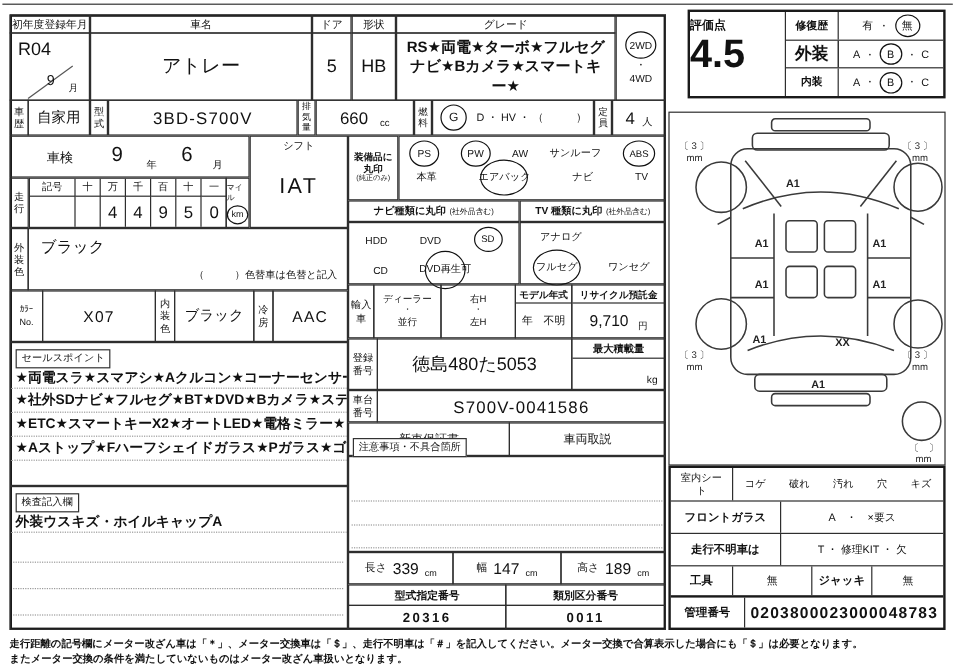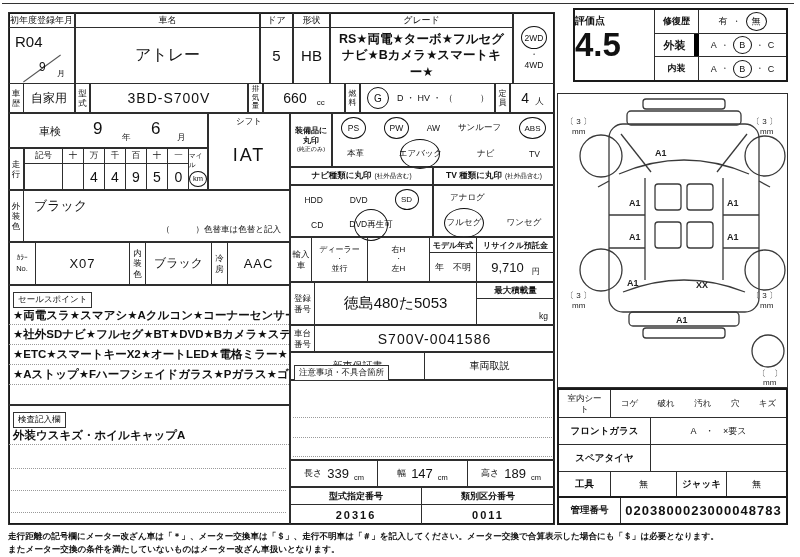--- a/index.html
+++ b/index.html
@@ -118,21 +118,21 @@
   <span style="font-size:6px">(純正のみ)</span>
 </div>
 <div class="abs b" style="left:332px;top:113px;width:223px;height:54px">
   <div style="display:flex;align-items:center;justify-content:space-between;height:28px;padding:0 8px">
     <span class="circ" style="width:25px;height:22px;font-size:8.5px">PS</span>
     <span class="circ" style="width:25px;height:22px;font-size:8.5px">PW</span>
     <span style="font-size:8.5px">AW</span>
     <span style="font-size:8.5px">サンルーフ</span>
     <span class="circ" style="width:27px;height:22px;font-size:8px">ABS</span>
   </div>
-  <div style="display:flex;align-items:center;justify-content:space-between;height:24px;padding:0 14px">
+  <div style="display:flex;align-items:flex-start;justify-content:space-between;height:24px;padding:0 14px">
     <span style="font-size:8.5px">本革</span>
     <span class="ringwrap" style="font-size:8.5px">エアバック</span>
     <span style="font-size:8.5px">ナビ</span>
     <span style="font-size:8.5px">TV</span>
   </div>
 </div>
 
 <div class="abs b cell" style="left:290px;top:167px;width:143px;height:18px;gap:3px">
   <span style="font-size:8.5px;font-weight:bold">ナビ種類に丸印</span>
   <span style="font-size:6.5px">(社外品含む)</span>
@@ -279,21 +279,21 @@
   <div class="abs" style="left:80px;top:0;width:131px;height:70px">
     <div style="display:flex;height:24px;border-bottom:1px solid #2e2e2e">
       <div class="cell" style="width:44px;font-size:9px;font-weight:bold;border-right:1px solid #2e2e2e">修復歴</div>
       <div class="cell" style="flex:1;gap:5px">
         <span style="font-size:9px">有</span>
         <span style="font-size:8px">・</span>
         <span class="circ" style="width:21px;height:19px;font-size:9px">無</span>
       </div>
     </div>
     <div style="display:flex;height:23px;border-bottom:1px solid #2e2e2e">
-      <div class="cell" style="width:44px;font-size:11px;font-weight:bold;border-right:5px solid #000000">外装</div>
+      <div class="cell" style="width:44px;font-size:14px;font-weight:bold;border-right:1px solid #000000">外装</div>
       <div class="cell" style="flex:1;gap:4px">
         <span style="font-size:9px">A</span>
         <span style="font-size:8px">・</span>
         <span class="circ" style="width:19px;height:18px;font-size:9px">B</span>
         <span style="font-size:8px">・</span>
         <span style="font-size:9px">C</span>
       </div>
     </div>
     <div style="display:flex;height:23px">
       <div class="cell" style="width:44px;font-size:9px;font-weight:bold;border-right:1px solid #2e2e2e">内装</div>
@@ -374,21 +374,22 @@
       <span>汚れ</span>
       <span>穴</span>
       <span>キズ</span>
     </div>
   </div>
   <div style="display:flex;height:27px;border-bottom:1px solid #2e2e2e">
     <div class="cell" style="width:92px;border-right:1px solid #2e2e2e;font-size:9.5px;font-weight:bold">フロントガラス</div>
     <div class="cell" style="flex:1;font-size:9px">A　・　×要ス</div>
   </div>
   <div style="display:flex;height:27px;border-bottom:1px solid #2e2e2e">
-    <div class="cell" style="width:92px;border-right:1px solid #2e2e2e;font-size:9.5px;font-weight:bold">スペアタイヤ</div>
+    <div class="cell" style="width:92px;border-right:1px solid #2e2e2e;font-size:9.5px;font-weight:bold">走行不明車は</div>
+    <div class="cell" style="flex:1;font-size:9px">T ・ 修理KIT ・ 欠</div>
   </div>
   <div style="display:flex;height:26px;border-bottom:2px solid #1a1a1a">
     <div class="cell" style="width:52px;border-right:1px solid #2e2e2e;font-size:9.5px;font-weight:bold">工具</div>
     <div class="cell" style="width:66px;border-right:1px solid #2e2e2e;font-size:9px">無</div>
     <div class="cell" style="width:50px;border-right:1px solid #2e2e2e;font-size:9.5px;font-weight:bold">ジャッキ</div>
     <div class="cell" style="flex:1;font-size:9px">無</div>
   </div>
   <div style="display:flex;height:25px">
     <div class="cell" style="width:62px;border-right:1px solid #2e2e2e;font-size:9.5px;font-weight:bold">管理番号</div>
     <div class="cell" style="flex:1;font-size:13px;font-weight:600;letter-spacing:1px">0203800023000048783</div>

